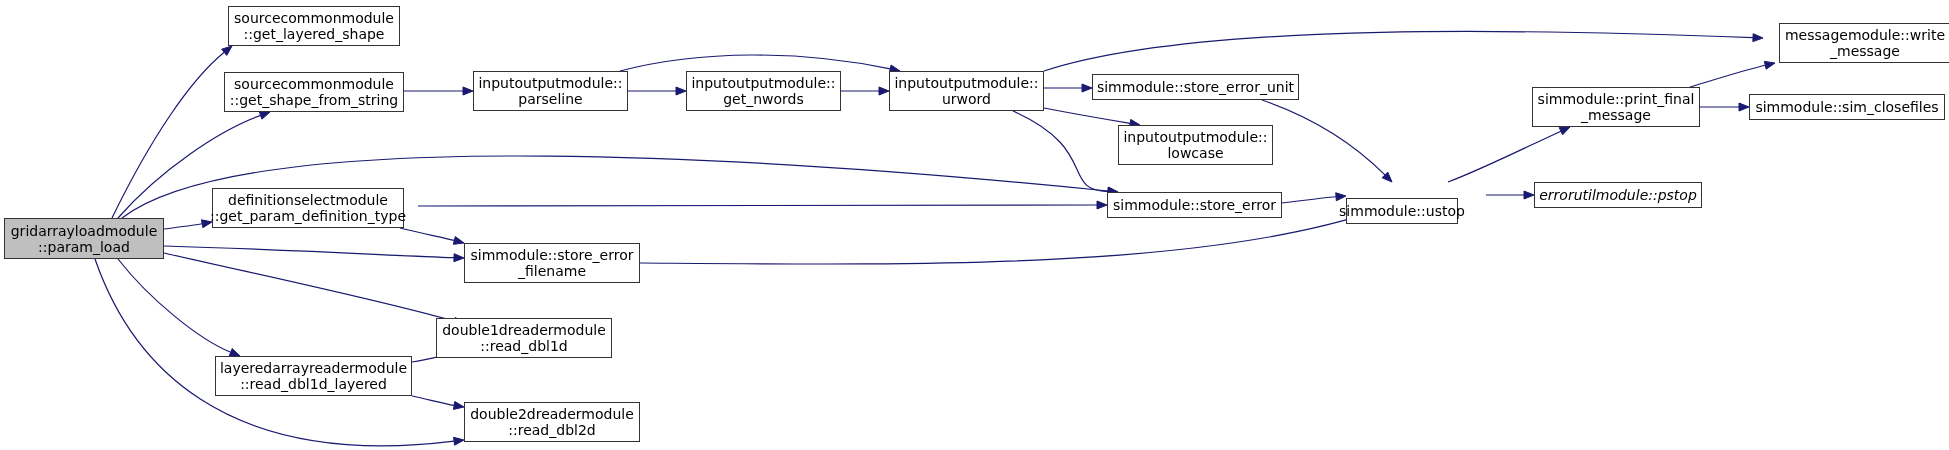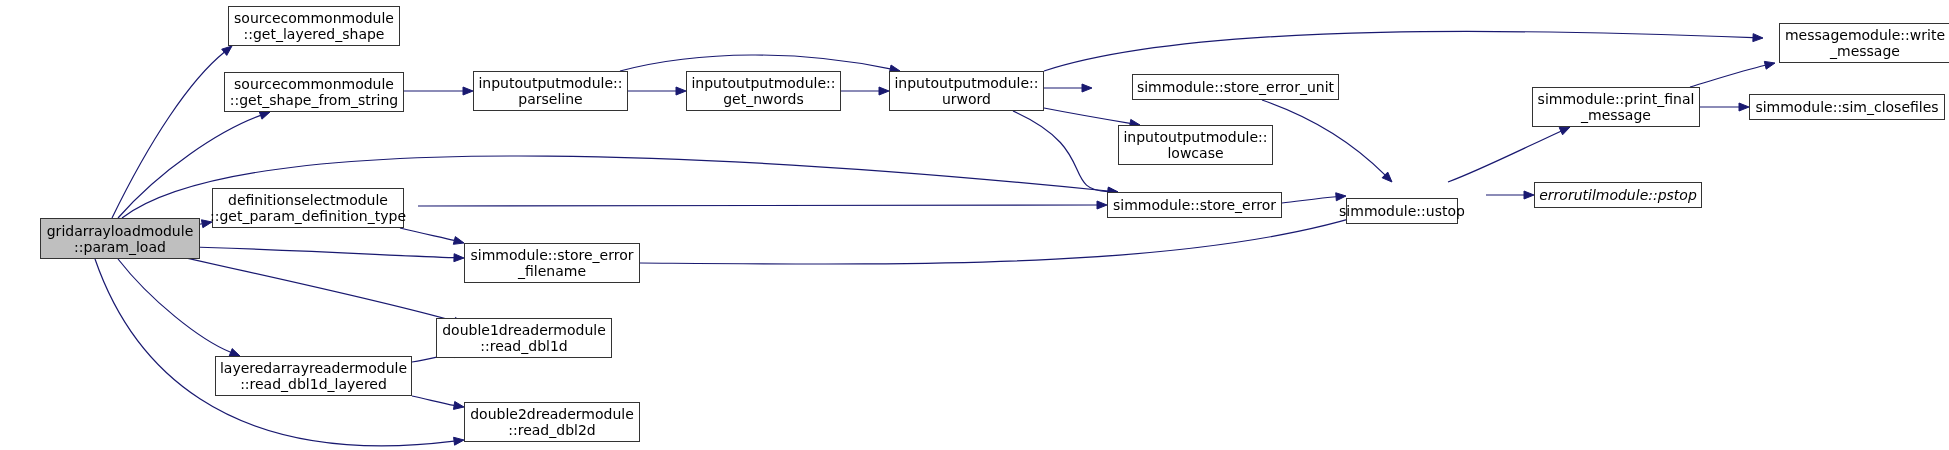--- a/index.html
+++ b/index.html
@@ -1,21 +1,21 @@
 <!DOCTYPE html>
 <html><head>
 <meta charset="utf-8">
 <style>
   html, body { margin:0; padding:0; background:#ffffff; }
   body { width:1949px; height:450px; position:relative; overflow:hidden; font-family:"DejaVu Sans", sans-serif; }
   #graph { position:absolute; left:0; top:0; width:1949px; height:450px; }
   .node { position:absolute; box-sizing:border-box; border:1px solid #333; background:#fff;
           display:flex; align-items:center; justify-content:center; text-align:center;
           font-size:14px; line-height:16px; color:#000; cursor:pointer; }
-  .node.root { background:#bfbfbf; cursor:default;margin-left:36px; }
+  .node.root { background:#bfbfbf; cursor:default; }
   .node span { white-space:pre; }
   svg path.edge { fill:none; stroke:#191970; stroke-width:1.2; }
   svg path.head { fill:#191970; stroke:#191970; }
 </style>
 </head>
 <body>
 
 <svg id="graph" xmlns="http://www.w3.org/2000/svg">
     <path class="edge" d="M112,218 C150,140 190,80 224.22755129292514,52.29198228667964"></path>
     <path class="head" d="M232,46 L226.744344207597,55.400961769509586 L221.71075837825327,49.183002803849696 Z"></path>
@@ -110,21 +110,21 @@
 parseline</span>
   </div>
 <div class="node" id="n-get_nwords" style="left: 686px; top: 71px; width: 155px; height: 40px;">
     <span>inputoutputmodule::
 get_nwords</span>
   </div>
 <div class="node" id="n-urword" style="left: 889px; top: 71px; width: 155px; height: 40px;">
     <span>inputoutputmodule::
 urword</span>
   </div>
-<div class="node" id="n-store_error_unit" style="left: 1092px; top: 74px; width: 207px; height: 26px; margin-left: 40px;">
+<div class="node" id="n-store_error_unit" style="left: 1092px; top: 74px; width: 207px; height: 26px;">
     <span>simmodule::store_error_unit</span>
   </div>
 <div class="node" id="n-lowcase" style="left: 1118px; top: 125px; width: 155px; height: 40px;">
     <span>inputoutputmodule::
 lowcase</span>
   </div>
 <div class="node" id="n-store_error" style="left: 1107px; top: 192px; width: 175px; height: 26px;">
     <span>simmodule::store_error</span>
   </div>
 <div class="node" id="n-ustop" style="left: 1346px; top: 198px; width: 112px; height: 26px;">

